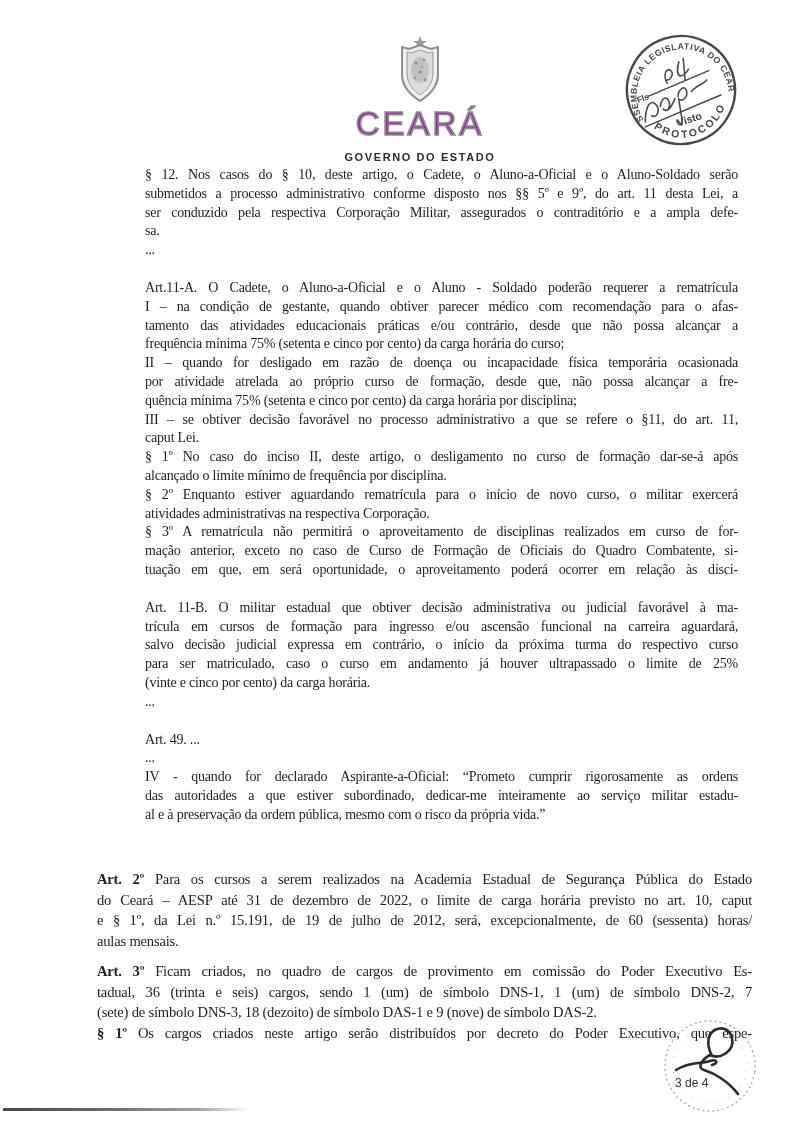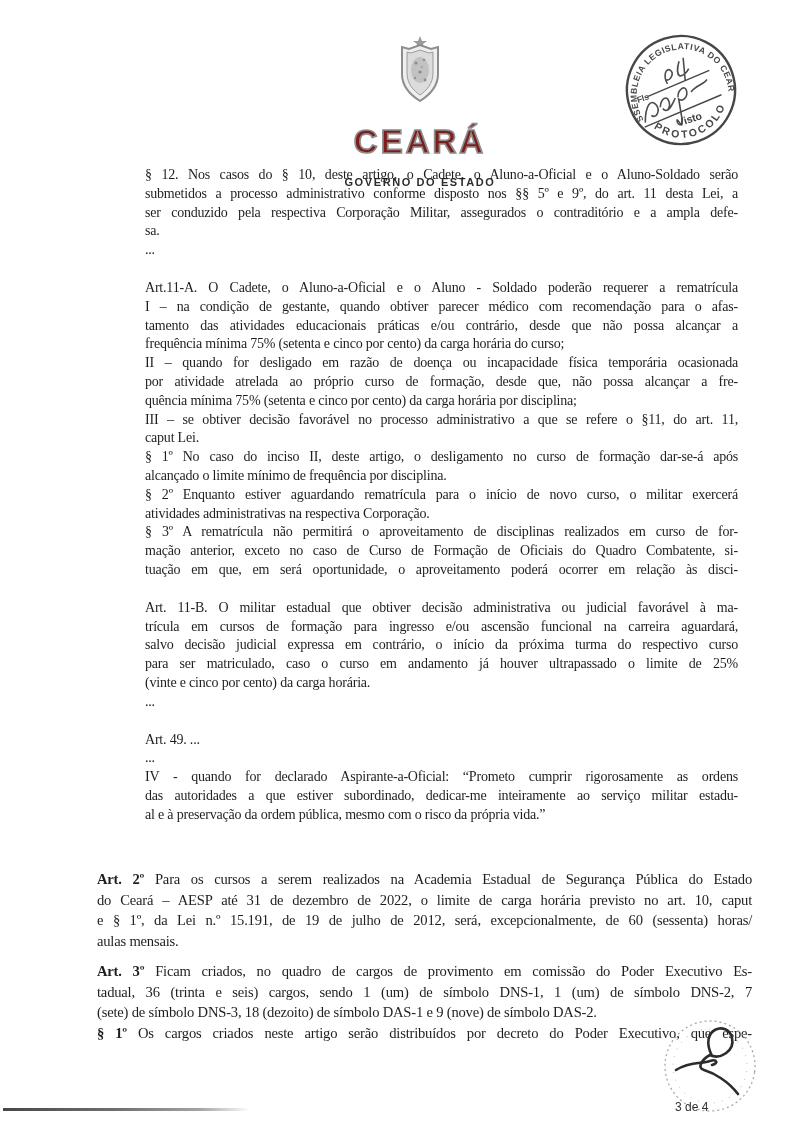--- a/index.html
+++ b/index.html
@@ -2,30 +2,30 @@
 <html><head>
 <meta charset="utf-8">
 <style>
   html,body{margin:0;padding:0;background:#e9e9e9;}
   .page{position:relative;width:794px;height:1123px;background:#ffffff;overflow:hidden;
         font-family:"Liberation Serif",serif;color:#1e1e1e;margin:0 auto;}
 
   
   .logo{position:absolute;left:335px;top:36px;width:170px;text-align:center;}
   .crest{display:block;margin:0 auto;}
-  .logo-title{font-family:"Liberation Sans",sans-serif;font-weight:bold;font-size:33px;
-              letter-spacing:3px;color:#7f1d1d;-webkit-text-stroke:1.7px #8d8d8d;
-              text-shadow:0 0 1px #aaa;line-height:36px;margin-top:18px;}
+  .logo-title{font-family:"Liberation Sans",sans-serif;font-weight:normal;font-size:33px;
+              letter-spacing:3px;color:#a21caf;-webkit-text-stroke:1.7px #8d8d8d;
+              text-shadow:0 0 1px #aaa;line-height:36px;margin-top:0;}
   .logo-subtitle{font-family:"Liberation Sans",sans-serif;font-weight:bold;font-size:11px;
-                 letter-spacing:1.6px;color:#2d2d2d;margin-top:16px;}
+                 letter-spacing:1.6px;color:#2d2d2d;margin-top:9px;}
 
   
   .stamp-top{position:absolute;left:612px;top:20px;}
   .stamp-bottom{position:absolute;left:638px;top:1016px;}
-  .page-number{position:absolute;left:675px;top:1100px;font-family:"Liberation Sans",sans-serif;
+  .page-number{position:absolute;left:675px;top:1076px;font-family:"Liberation Sans",sans-serif;
                font-size:12px;color:#303030;}
 
   
   .text-block{position:absolute;}
   .block-a{left:145px;top:166px;width:593px;font-size:14px;line-height:18.8px;letter-spacing:-0.2px;}
   .block-b{left:97px;top:869px;width:655px;font-size:14.6px;line-height:20.5px;letter-spacing:-0.2px;}
   .para{margin:0;}
   .block-a .para.gap{margin-top:19px;}
   .block-b .para.gap{margin-top:10px;}
   .line{text-align:justify;text-align-last:justify;}

